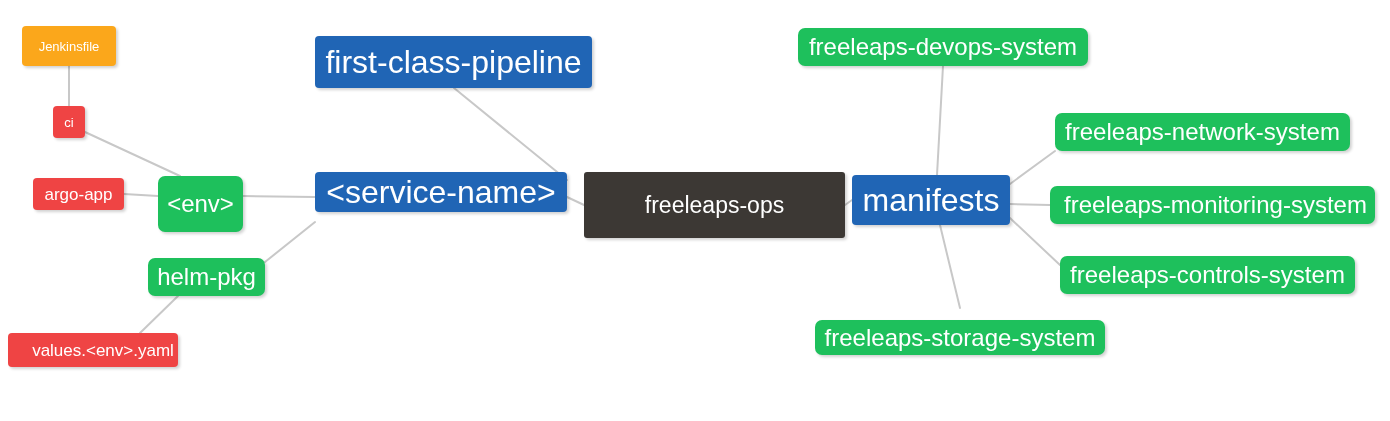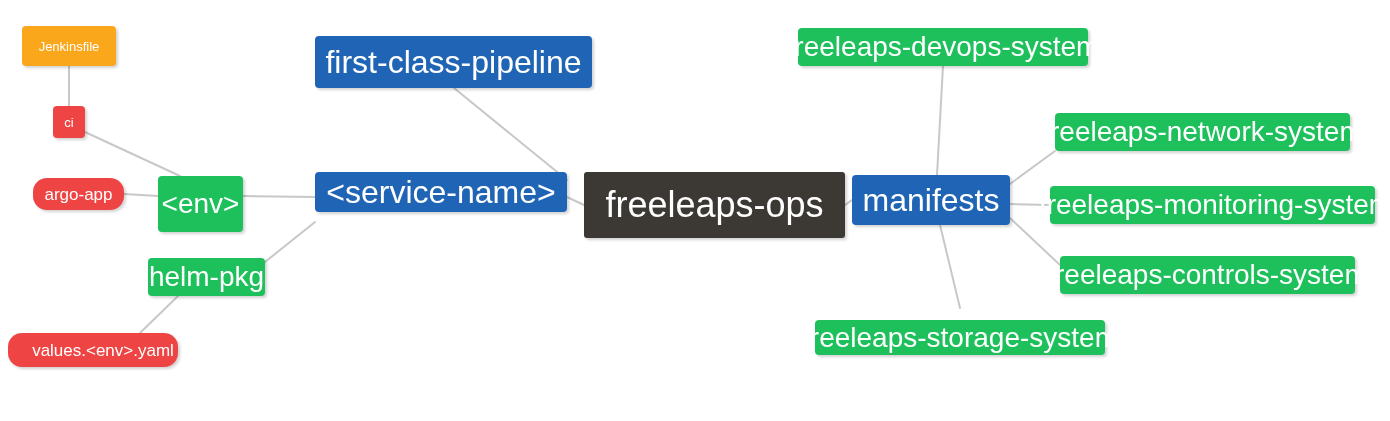--- a/index.html
+++ b/index.html
@@ -48,24 +48,24 @@
   }
   .n-green {
     background: #1ec05c;
   }
   .n-orange {
     background: #fba71b;
   }
   .n-red {
     background: #ef4444;
   }
-  .sz-xl { font-size: 36px; }
+  .sz-xl { font-size: 23px; }
   .sz-lg { font-size: 32px; }
-  .sz-md { font-size: 28px; }
-  .sz-sm { font-size: 17px; border-radius: 14px; }
+  .sz-md { font-size: 24px; border-radius: 7px; }
+  .sz-sm { font-size: 17px; }
   .sz-xs { font-size: 13px; }
 </style>
 </head>
 <body>
 
 <div id="canvas">
   <svg id="edges" viewBox="0 0 1390 421" xmlns="http://www.w3.org/2000/svg">
       <line x1="584" y1="205" x2="567" y2="197" stroke="#c8c8c8" stroke-width="2" stroke-linecap="round"></line>
       <line x1="845" y1="205" x2="852" y2="200" stroke="#c8c8c8" stroke-width="2" stroke-linecap="round"></line>
       <line x1="567" y1="180" x2="454" y2="88" stroke="#c8c8c8" stroke-width="2" stroke-linecap="round"></line>

